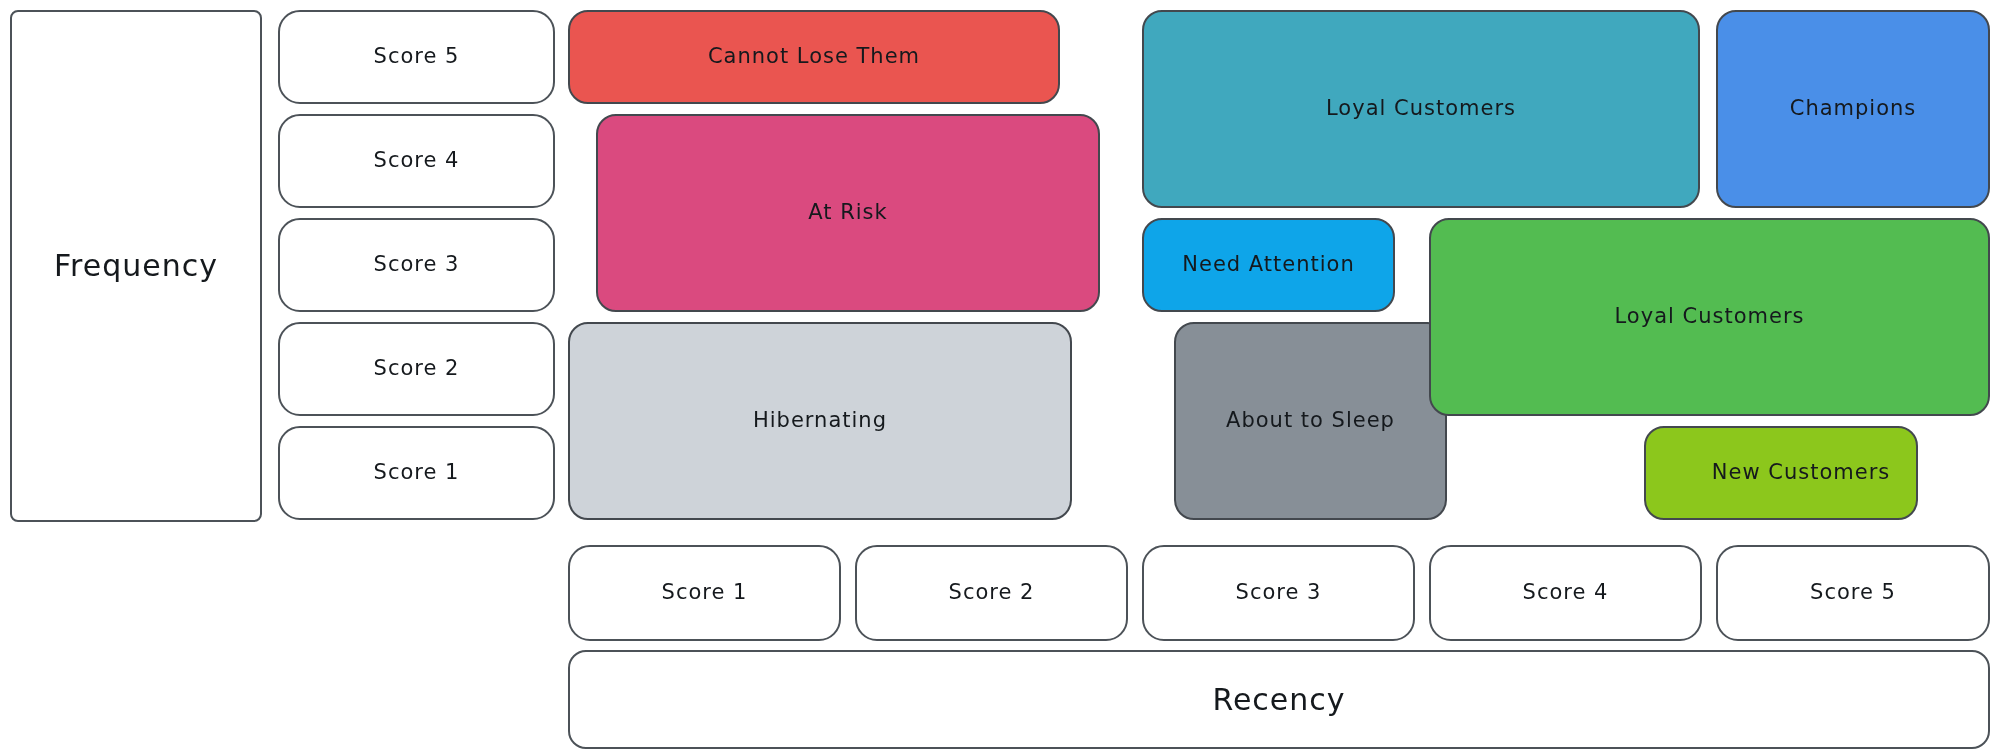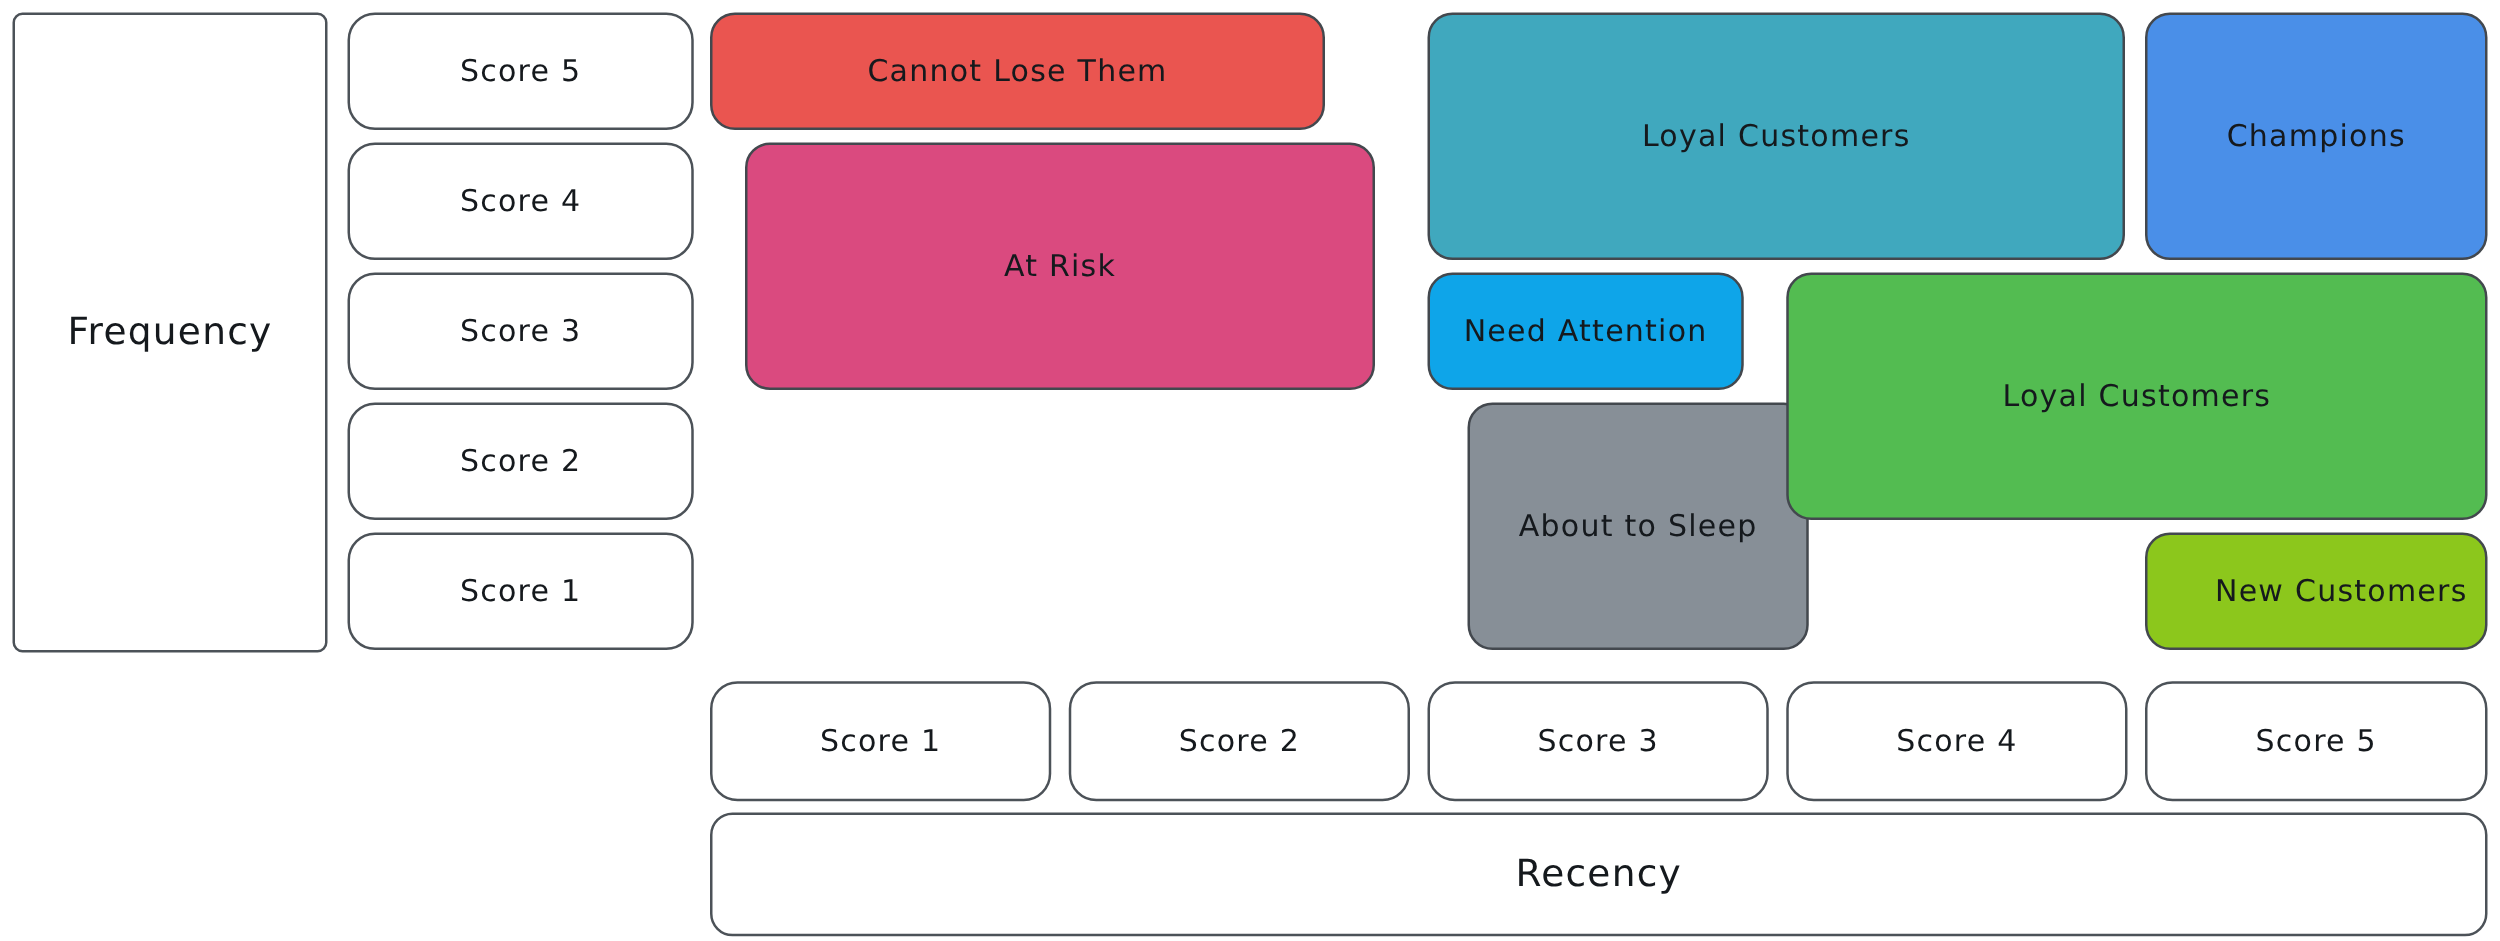--- a/index.html
+++ b/index.html
@@ -23,21 +23,21 @@
     display: flex;
     align-items: center;
     justify-content: center;
     text-align: center;
   }
   .white {
     background: #ffffff;
     border-color: #4c5258;
   }
   .lbl {
-    font-size: 24px;
+    font-size: 21px;
     letter-spacing: 1px;
     line-height: 1.2;
     white-space: nowrap;
   }
   .axis .lbl {
     font-size: 30px;
   }
   .freq-box {
     border-radius: 8px;
   }
@@ -71,20 +71,23 @@
   </div>
 
   <div class="box seg" style="left: 568px; top: 10px; width: 492px; height: 94px; background: rgb(234, 85, 80);">
     <span class="lbl">Cannot Lose Them</span>
   </div>
 
   <div class="box seg" style="left: 568px; top: 114px; width: 504px; height: 198px; background: rgb(218, 74, 127); margin-left: 28px;">
     <span class="lbl">At Risk</span>
   </div>
 
+  <div class="box seg" style="left: 568px; top: 322px; width: 504px; height: 198px; background: rgb(206, 211, 217);">
+    <span class="lbl">Hibernating</span>
+  </div>
 
   <div class="box seg" style="left: 1142px; top: 10px; width: 558px; height: 198px; background: rgb(64, 168, 190);">
     <span class="lbl">Loyal Customers</span>
   </div>
 
   <div class="box seg" style="left: 1716px; top: 10px; width: 274px; height: 198px; background: rgb(74, 143, 232);">
     <span class="lbl">Champions</span>
   </div>
 
   <div class="box seg" style="left: 1142px; top: 218px; width: 253px; height: 94px; background: #0ea5e9;">
@@ -93,21 +96,21 @@
 
   <div class="box seg" style="left: 1142px; top: 322px; width: 273px; height: 198px; background: rgb(135, 143, 151); margin-left: 32px;">
     <span class="lbl">About to Sleep</span>
   </div>
 
   <div class="box seg" style="left: 1429px; top: 218px; width: 561px; height: 198px; background: rgb(83, 188, 81);">
     <span class="lbl">Loyal Customers</span>
   </div>
 
 
-  <div class="box seg" style="left: 1716px; top: 426px; width: 274px; height: 94px; background: rgb(140, 199, 28); padding-left: 40px;">
+  <div class="box seg" style="left: 1644px; top: 426px; width: 274px; height: 94px; background: rgb(140, 199, 28); padding-left: 40px;">
     <span class="lbl">New Customers</span>
   </div>
 
   <div class="box white" style="left:568px; top:545px; width:273px; height:96px;">
     <span class="lbl">Score 1</span>
   </div>
   <div class="box white" style="left:855px; top:545px; width:273px; height:96px;">
     <span class="lbl">Score 2</span>
   </div>
   <div class="box white" style="left:1142px; top:545px; width:273px; height:96px;">

